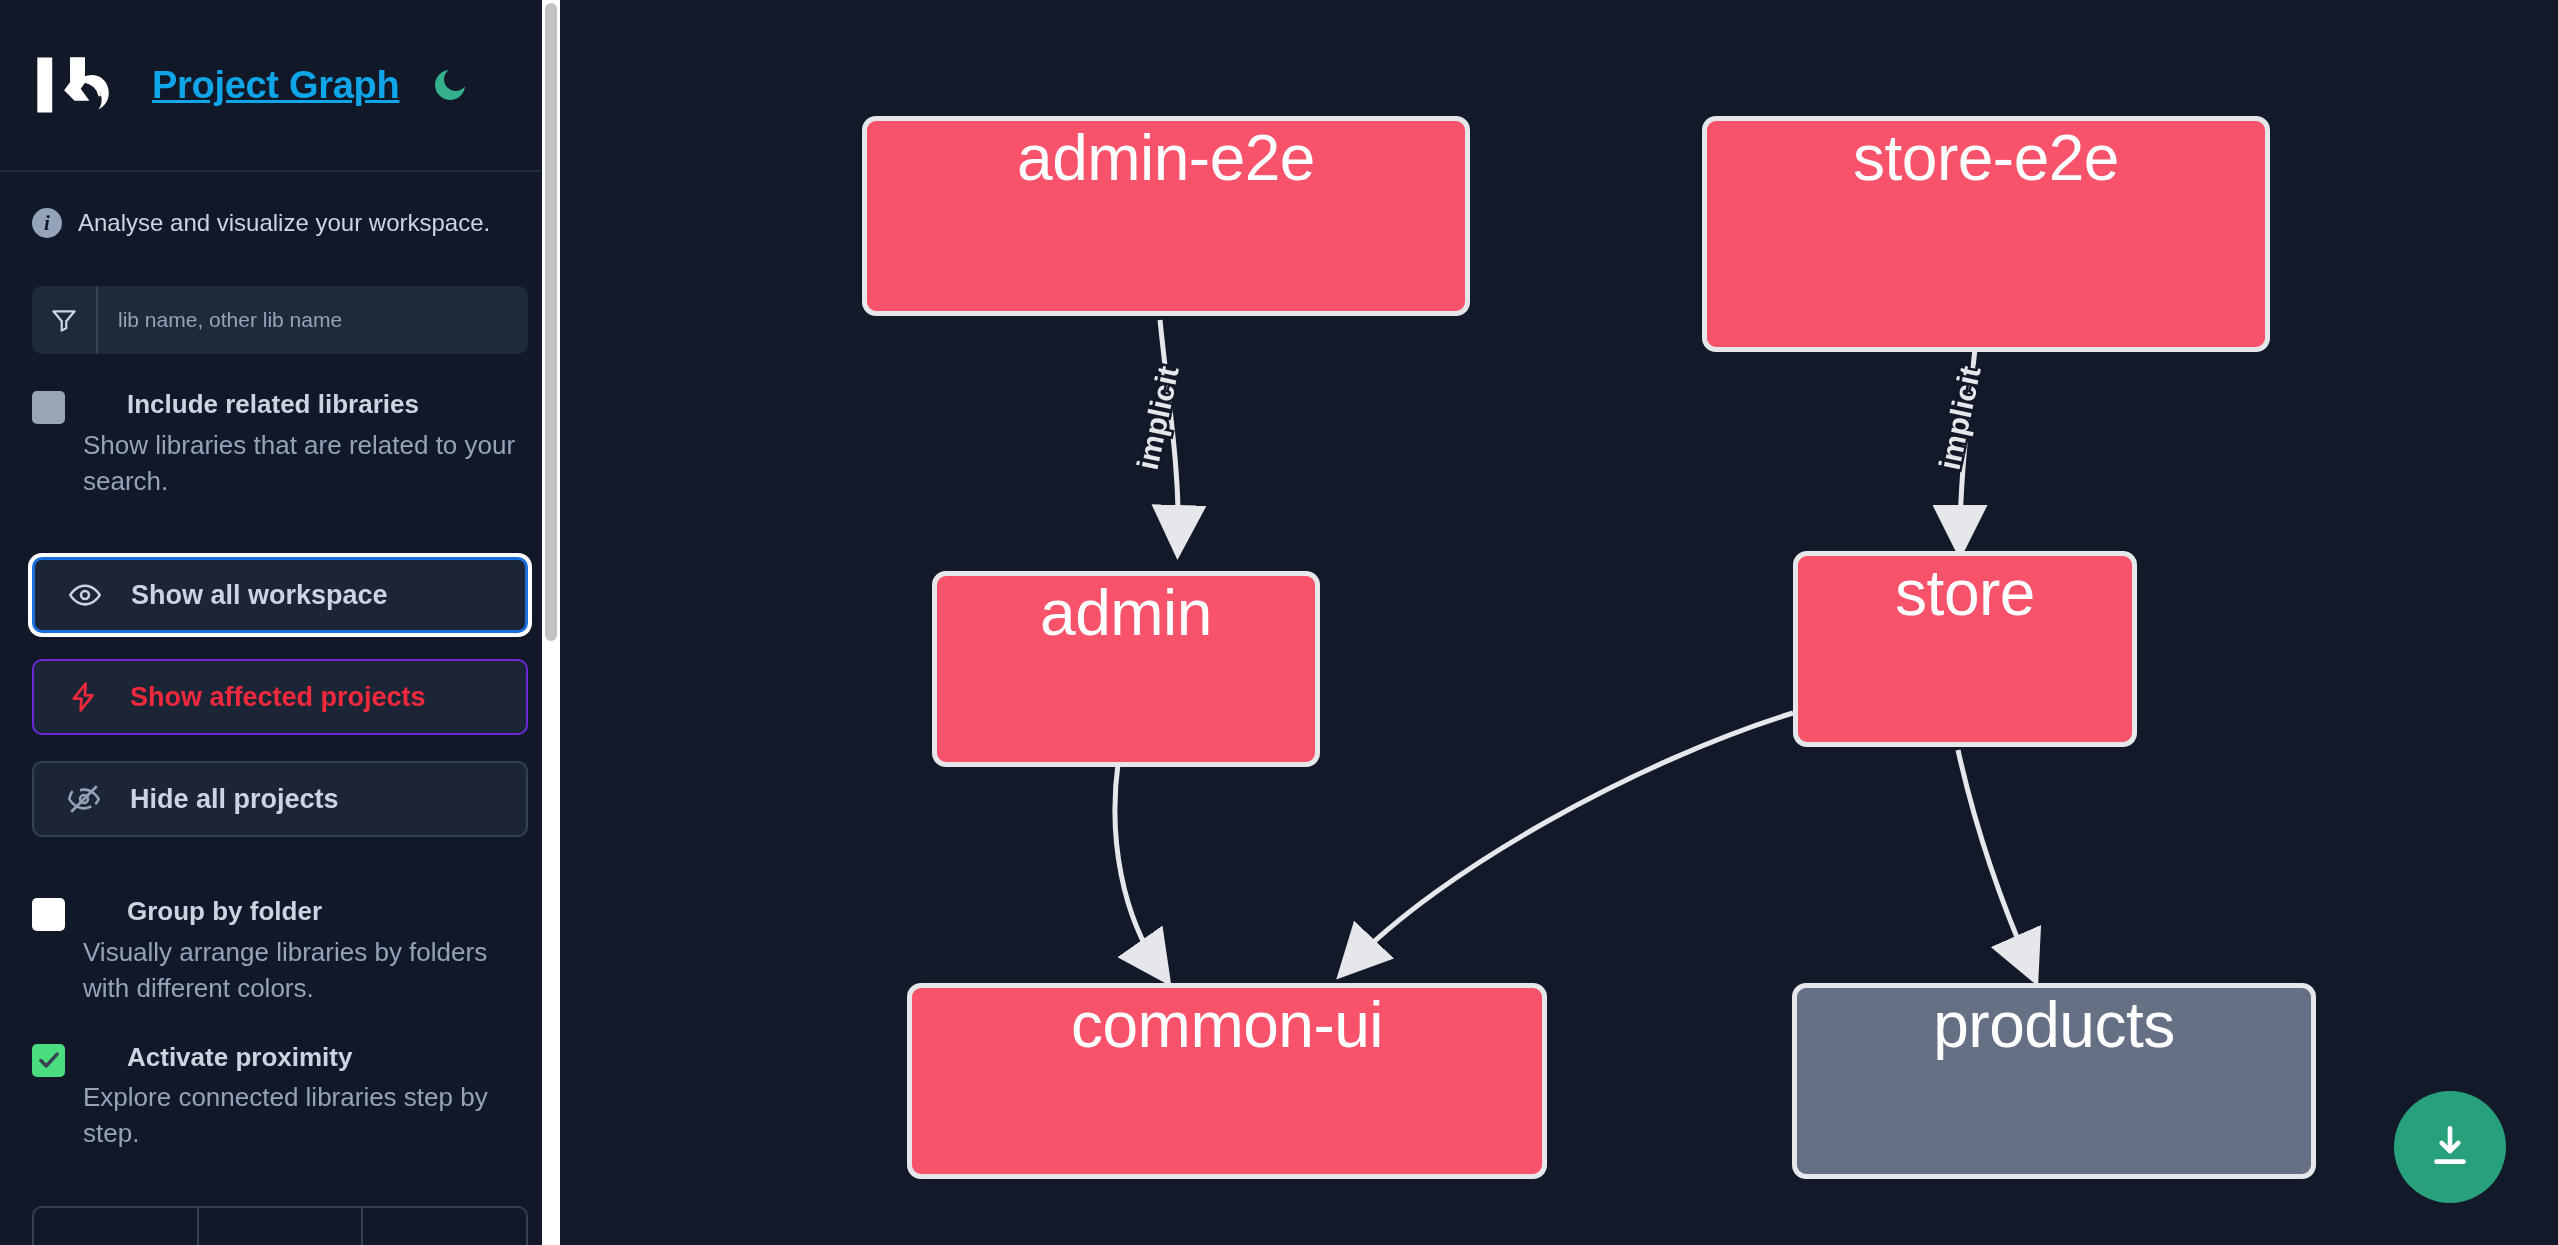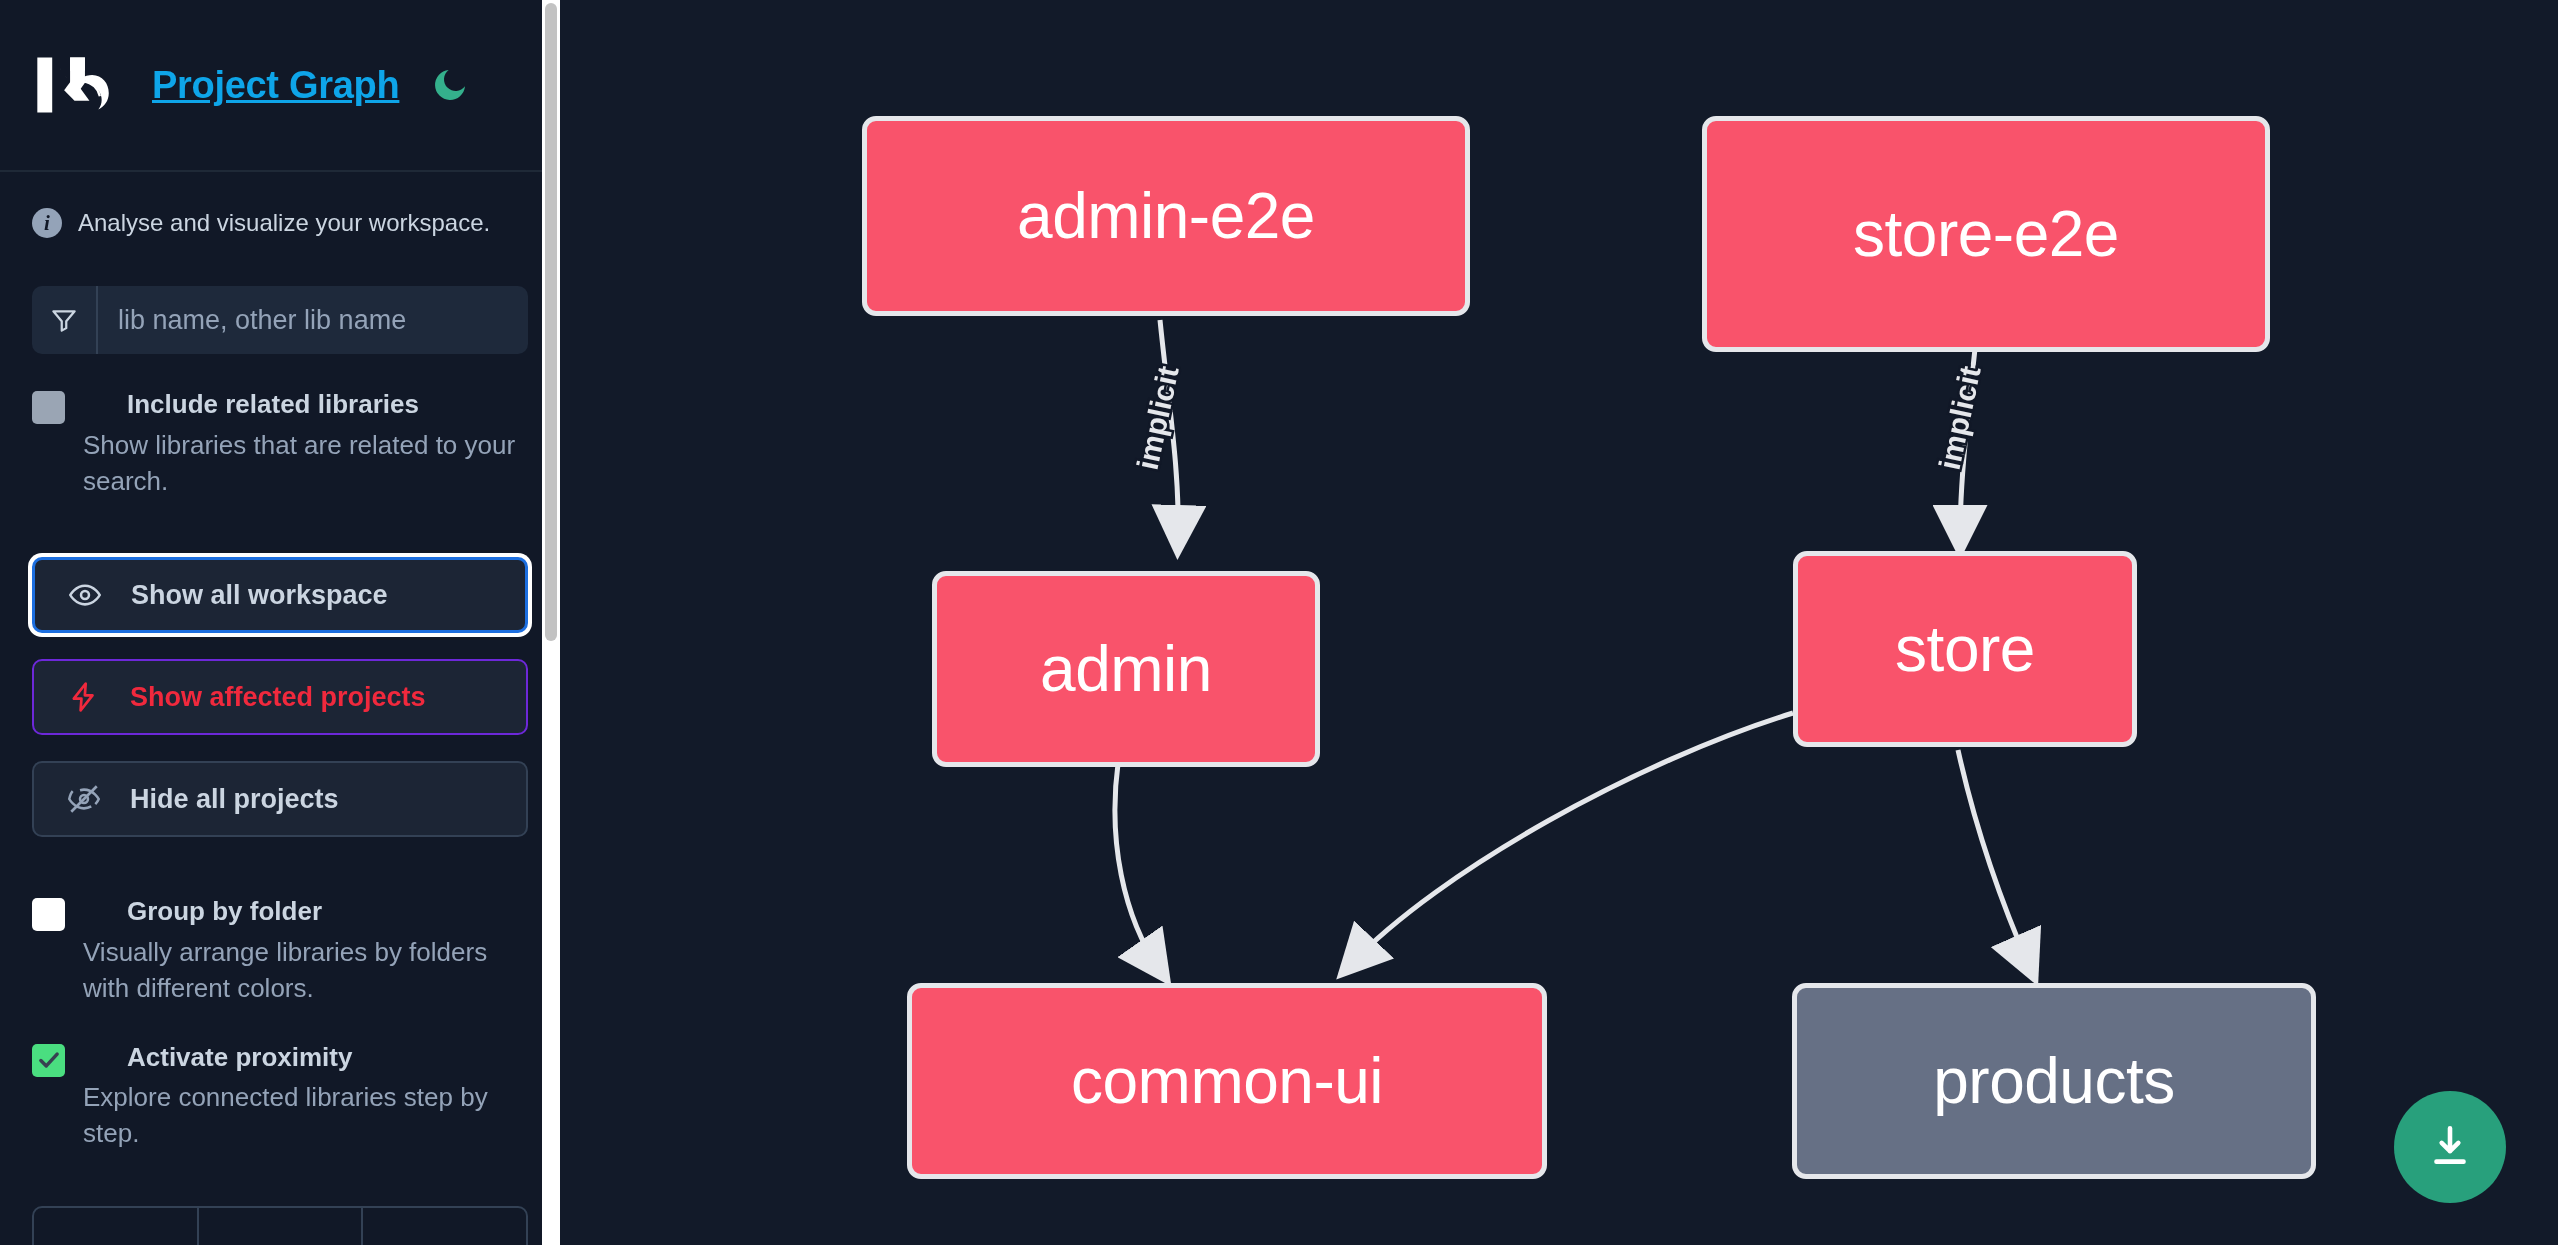--- a/index.html
+++ b/index.html
@@ -63,21 +63,21 @@
   }
   .search-icon-box {
     width: 66px; flex: 0 0 66px;
     display: flex; align-items: center; justify-content: center;
     border-right: 2px solid #334155;
   }
   .search-input {
     flex: 1 1 auto;
     background: transparent; border: none; outline: none;
     color: #e2e8f0;
-    font-size: 27px;
+    font-size: 21px;
     font-family: "Liberation Sans", sans-serif;
     padding: 0 20px;
   }
   .search-input::placeholder { color: #94a3b8; }
 
   .check-row { display: flex; gap: 18px; margin-top: 34px; }
   .cb {
     width: 33px; height: 33px; flex: 0 0 33px;
     border-radius: 5px; margin-top: 3px;
     display: flex; align-items: center; justify-content: center;
@@ -143,21 +143,21 @@
     position: relative; flex: 1 1 auto;
     height: 1245px; background: #121a29;
     overflow: hidden;
   }
   #graph-svg { position: absolute; top:0; left:0; width: 1998px; height: 1245px; }
 
   .node {
     position: absolute;
     border-radius: 14px;
     border: 5px solid #e5e7eb;
-    display: flex; align-items: center; justify-content: center;
+    display: flex; align-items: flex-start; justify-content: center;
     color: #ffffff;
     font-size: 64px;
     font-weight: 400;
     letter-spacing: -0.5px;
     cursor: pointer;
     white-space: nowrap;
   }
   .node.pink  { background: #f9536b; }
   .node.slate { background: #667085; }
 

